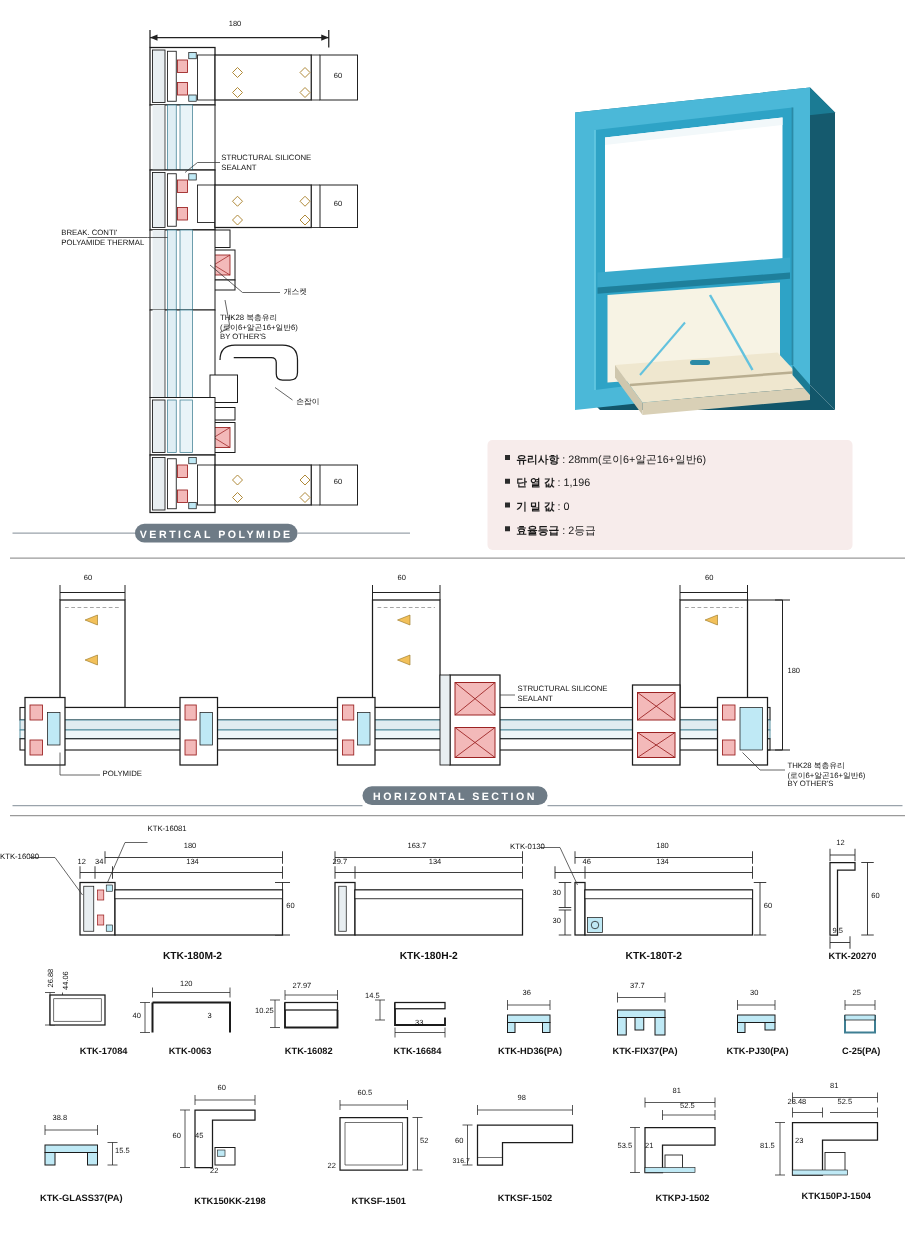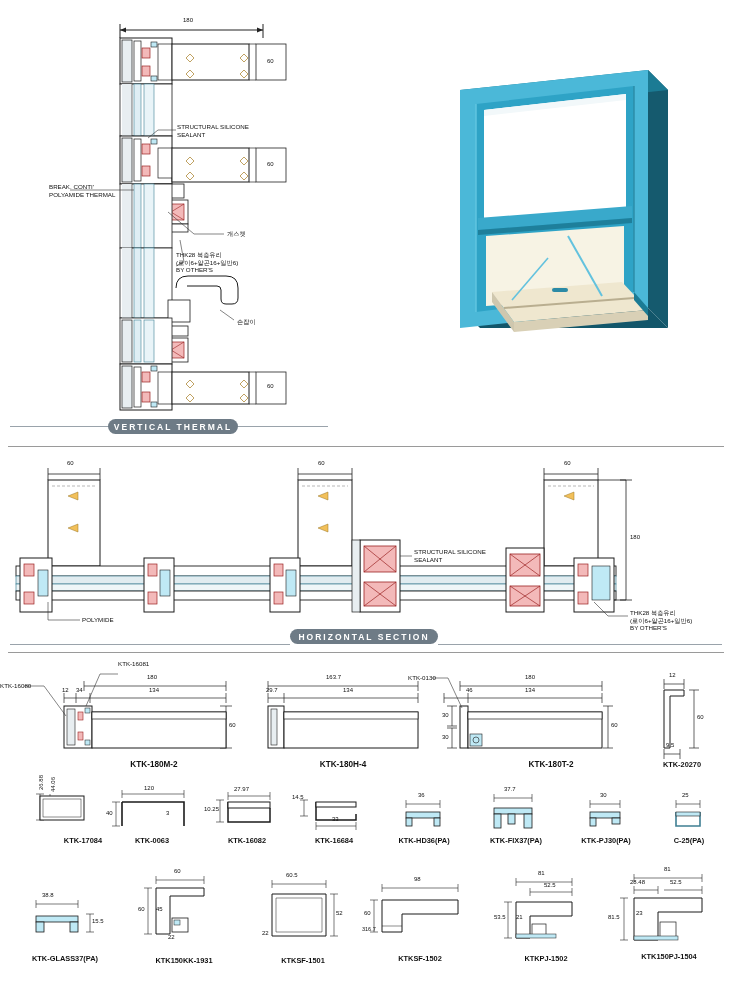--- a/index.html
+++ b/index.html
@@ -223,24 +223,42 @@
 
       <polygon points="182,232 196,248 196,256 182,240" fill="#1b7b94"></polygon>
 
       <polyline points="24,44 24,252" fill="none" stroke="#63c7e2" stroke-width="1.4"></polyline>
       <polyline points="182,26 182,232" fill="none" stroke="#2b8aa6" stroke-width="1.4"></polyline>
 
       <rect x="100" y="228" width="16" height="4" rx="2" fill="#2b8aa6"></rect>
     </svg>
   </div>
 
+  <div class="specbox">
+    <div class="specrow" style="left:14px;top:10px;">
+      <span class="sq"></span><b>유리사항</b>
+      <span>: 28mm(로이6+알곤16+일반6)</span>
+    </div>
+    <div class="specrow" style="left:14px;top:29px;">
+      <span class="sq"></span><b>단 열 값</b>
+      <span>: 1,196</span>
+    </div>
+    <div class="specrow" style="left:14px;top:48px;">
+      <span class="sq"></span><b>기 밀 값</b>
+      <span>: 0</span>
+    </div>
+    <div class="specrow" style="left:14px;top:67px;">
+      <span class="sq"></span><b>효율등급</b>
+      <span>: 2등급</span>
+    </div>
+  </div>
 
   <div class="pill-line" style="left:10px;top:426px;width:98px;"></div>
   <div class="pill" style="left:108px;top:419px;width:130px;">
-    <span>VERTICAL THERMAL</span>
+    <span>VERTICAL POLYMIDE</span>
   </div>
   <div class="pill-line" style="left:238px;top:426px;width:90px;"></div>
 
   <div class="sep" style="top:446px;"></div>
 
   <div class="abs" style="left:8px;top:452px;width:716px;height:176px;">
     <svg width="716" height="176">
 
       <g stroke="#222" stroke-width="0.8">
         <line x1="40" y1="22" x2="92" y2="22"></line>
@@ -403,21 +421,21 @@
             <line x1="20" y1="37" x2="20" y2="47"></line>
         </g>
         <rect x="20" y="50" width="16" height="42" fill="#ffffff" stroke="#1b1b1b" stroke-width="1"></rect>
         <rect x="23" y="53" width="6" height="36" fill="#e8eef1" stroke="#1b1b1b" stroke-width="0.6"></rect>
         <rect x="36" y="56" width="134" height="36" fill="#ffffff" stroke="#1b1b1b" stroke-width="1"></rect>
         <rect x="36" y="56" width="134" height="7" fill="#ffffff" stroke="#1b1b1b" stroke-width="0.7"></rect>
       </svg>
       <div class="dim" style="left:78px;top:18px;">163.7</div>
       <div class="dim" style="left:95px;top:31px;">134</div>
       <div class="dim" style="left:18px;top:31px;">29.7</div>
-      <div class="prof-name" style="left:25px;top:104px;width:140px;">KTK-180H-4</div>
+      <div class="prof-name" style="left:25px;top:104px;width:140px;">KTK-180H-2</div>
     </div>
 
     <div class="abs" style="left:430px;top:0;width:200px;height:126px;">
       <svg width="200" height="112">
         <g stroke="#222" stroke-width="0.7">
           <line x1="30" y1="30" x2="172" y2="30"></line>
             <line x1="30" y1="25" x2="30" y2="35"></line>
             <line x1="172" y1="25" x2="172" y2="35"></line>
           <line x1="38" y1="42" x2="172" y2="42"></line>
             <line x1="38" y1="37" x2="38" y2="47"></line>
@@ -442,21 +460,21 @@
         <circle cx="46" cy="84" r="3" fill="none" stroke="#1b1b1b" stroke-width="0.6"></circle>
         <polyline points="32,52 18,22 2,22" fill="none" stroke="#333" stroke-width="0.6"></polyline>
       </svg>
       <div class="dim" style="left:95px;top:18px;">180</div>
       <div class="dim" style="left:95px;top:31px;">134</div>
       <div class="dim" style="left:36px;top:31px;">46</div>
       <div class="dim" style="left:12px;top:56px;">30</div>
       <div class="dim" style="left:12px;top:78px;">30</div>
       <div class="dim" style="left:181px;top:66px;">60</div>
       <div class="lbl" style="left:-22px;top:18px;">KTK-0130</div>
-      <div class="prof-name" style="left:56px;top:104px;width:130px;">KTK-180T-2</div>
+      <div class="prof-name" style="left:28px;top:104px;width:130px;">KTK-180T-2</div>
     </div>
 
     <div class="abs" style="left:636px;top:0;width:92px;height:126px;">
       <svg width="92" height="112">
         <g stroke="#222" stroke-width="0.7">
           <line x1="28" y1="28" x2="48" y2="28"></line>
             <line x1="28" y1="23" x2="28" y2="33"></line>
             <line x1="48" y1="23" x2="48" y2="33"></line>
           <line x1="58" y1="34" x2="58" y2="92"></line>
             <line x1="53" y1="34" x2="63" y2="34"></line>
@@ -644,21 +662,21 @@
         </g>
 
         <path d="M30 20 L78 20 L78 28 L44 28 L44 66 L30 66 Z" fill="#ffffff" stroke="#1b1b1b" stroke-width="1"></path>
         <rect x="46" y="50" width="16" height="14" fill="#ffffff" stroke="#1b1b1b" stroke-width="0.8"></rect>
         <rect x="48" y="52" width="6" height="5" fill="#bfe9f5" stroke="#1b1b1b" stroke-width="0.5"></rect>
       </svg>
       <div class="dim" style="left:48px;top:0px;">60</div>
       <div class="dim" style="left:12px;top:38px;">60</div>
       <div class="dim" style="left:30px;top:38px;">45</div>
       <div class="dim" style="left:42px;top:66px;">22</div>
-      <div class="prof-name small" style="left:0;top:88px;width:116px;">KTK150KK-1931</div>
+      <div class="prof-name small" style="left:0;top:88px;width:116px;">KTK150KK-2198</div>
     </div>
 
     <div class="abs" style="left:248px;top:8px;width:110px;height:102px;">
       <svg width="110" height="80">
         <g stroke="#222" stroke-width="0.6">
           <line x1="24" y1="10" x2="78" y2="10"></line>
             <line x1="24" y1="6" x2="24" y2="14"></line>
             <line x1="78" y1="6" x2="78" y2="14"></line>
           <line x1="86" y1="20" x2="86" y2="62"></line>
             <line x1="82" y1="20" x2="90" y2="20"></line>

